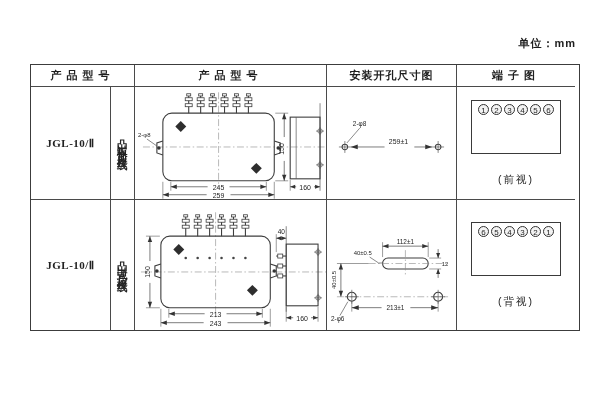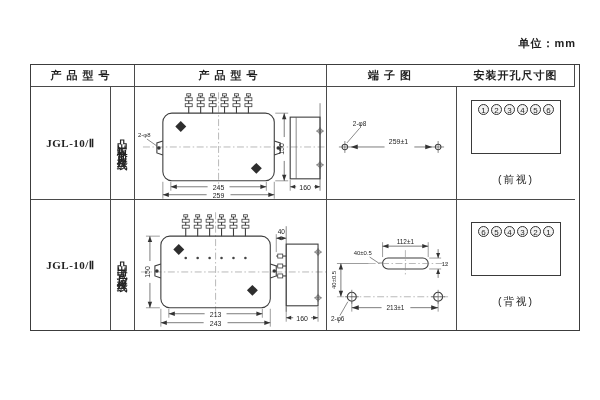--- a/index.html
+++ b/index.html
@@ -38,22 +38,22 @@
 </style>
 </head>
 <body>
 
 <div class="unit">单位：mm</div>
 
 <div class="table">
 
   <div class="cell hdr span2 ls4">产品型号</div>
   <div class="cell hdr ls4">产品型号</div>
+  <div class="cell hdr ls1">安装开孔尺寸图</div>
   <div class="cell hdr ls4 lastc">端子图</div>
-  <div class="cell hdr ls1">安装开孔尺寸图</div>
 
   <div class="cell model">JGL-10/Ⅱ</div>
   <div class="cell">
     <span class="vtext">凸出板前接线</span>
   </div>
 
   <div class="cell">
     <svg width="192" height="113" viewBox="0 0 192 113">
       <defs>
         <g id="stA">

